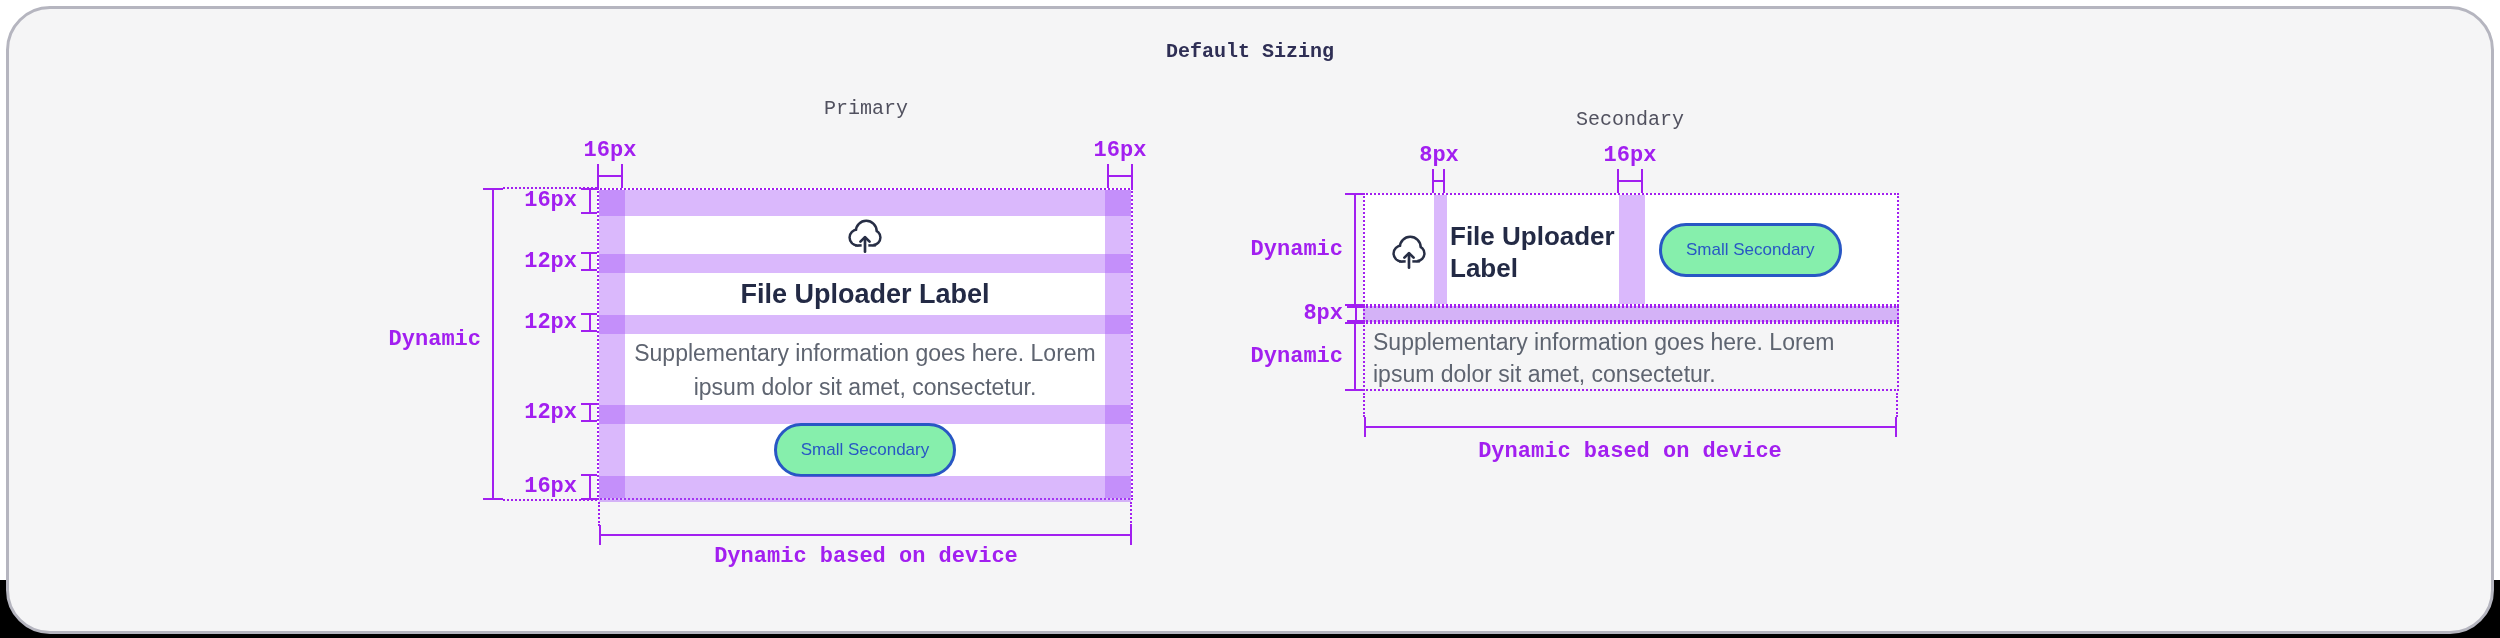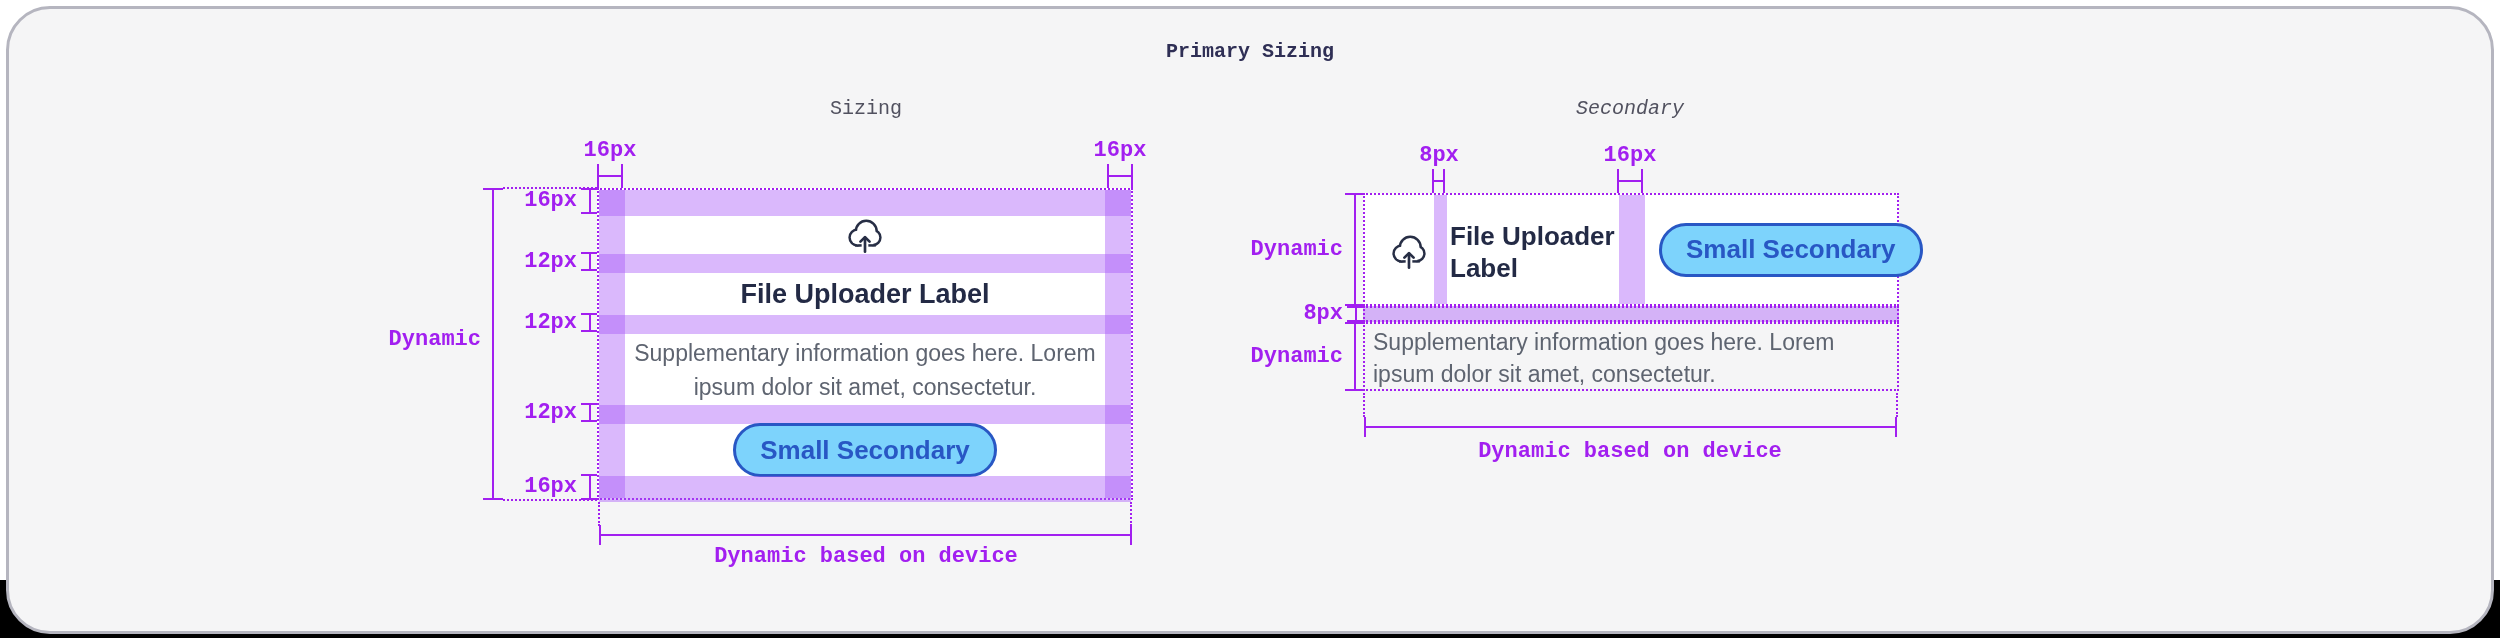--- a/index.html
+++ b/index.html
@@ -35,37 +35,37 @@
   .dotted-v{ border-left:2px dotted var(--accent); width:0; }
   .dotted-box{ border:2px dotted var(--accent); }
   .fill{ background:var(--fill); }
   .uploader-card{ background:#fff; }
   .band{ position:absolute; left:0; right:0; }
   .col{ position:absolute; top:0; bottom:0; }
   .row-flex{ position:absolute; left:0; right:0; display:flex; align-items:center; justify-content:center; }
   .fu-label{ font-size:27px; font-weight:bold; color:var(--label-navy); }
   .fu-supp{ font-size:23px; color:var(--supp-gray); line-height:34px; text-align:center; }
   .btn{ display:inline-flex; align-items:center; justify-content:center; height:54px; padding:0 24px;
-        border:3px solid var(--blue); border-radius:28px; background:#7dd3fc;
-        color:var(--blue); font-size:26px; font-weight:bold; white-space:nowrap; cursor:pointer; }
+        border:3px solid var(--blue); border-radius:28px; background:#86efac;
+        color:var(--blue); font-size:17px; font-weight:normal; white-space:nowrap; cursor:pointer; }
   .sec-label{ font-size:26px; font-weight:bold; color:var(--label-navy); line-height:32px; }
   .sec-supp{ font-size:23px; color:var(--supp-gray); line-height:32px; padding:2px 8px; }
   .lh22{ line-height:22px; }
   svg.cloud{ display:block; }
 </style>
 </head>
 <body>
 
 <div id="stage">
   <div class="black-footer"></div>
   <div class="canvas-card"></div>
 
-  <div class="abs title" style="left:0; top:40px; width:2500px;">Primary Sizing</div>
+  <div class="abs title" style="left:0; top:40px; width:2500px;">Default Sizing</div>
 
-  <div class="abs mono-heading" style="left:716px; top:97px; width:300px;">Sizing</div>
+  <div class="abs mono-heading" style="left:716px; top:97px; width:300px;">Primary</div>
 
   <div class="abs mono t-center lh22" style="left:560px; top:140px; width:100px;">16px</div>
   <div class="abs htick" style="left:597px; top:164px; width:26px; height:24px;"></div>
   <div class="abs mono t-center lh22" style="left:1070px; top:140px; width:100px;">16px</div>
   <div class="abs htick" style="left:1107px; top:164px; width:26px; height:24px;"></div>
 
   <div class="abs mono t-right" style="left:507px; top:188px; width:70px; height:26px; line-height:26px;">16px</div>
   <div class="abs vtick" style="left:581px; top:188px; width:18px; height:26px;"></div>
   <div class="abs mono t-right" style="left:507px; top:252px; width:70px; height:19px; line-height:19px;">12px</div>
   <div class="abs vtick" style="left:581px; top:252px; width:18px; height:19px;"></div>
@@ -117,21 +117,21 @@
       <button class="btn">Small Secondary</button>
     </div>
     <div class="band fill" style="top:286px; height:26px;"></div>
   </div>
 
   <div class="abs dotted-v" style="left:598px; top:502px; height:24px;"></div>
   <div class="abs dotted-v" style="left:1130px; top:502px; height:24px;"></div>
   <div class="abs htick" style="left:599px; top:525px; width:533px; height:20px;"></div>
   <div class="abs mono t-center lh22" style="left:616px; top:546px; width:500px;">Dynamic based on device</div>
 
-  <div class="abs mono-heading" style="left:1480px; top:97px; width:300px;font-style:italic;">Secondary</div>
+  <div class="abs mono-heading" style="left:1480px; top:108px; width:300px;">Secondary</div>
 
   <div class="abs mono t-center lh22" style="left:1389px; top:145px; width:100px;">8px</div>
   <div class="abs htick" style="left:1432px; top:169px; width:13px; height:24px;"></div>
   <div class="abs mono t-center lh22" style="left:1580px; top:145px; width:100px;">16px</div>
   <div class="abs htick" style="left:1617px; top:169px; width:26px; height:24px;"></div>
 
   <div class="abs dotted-box uploader-card" style="left:1363px; top:193px; width:536px; height:113px;">
     <div class="abs" style="left:24px; top:36px;">
       <svg class="cloud" width="40" height="40" viewBox="0 0 48 48">
         <g stroke="#272E45" stroke-width="6" fill="#fff">

